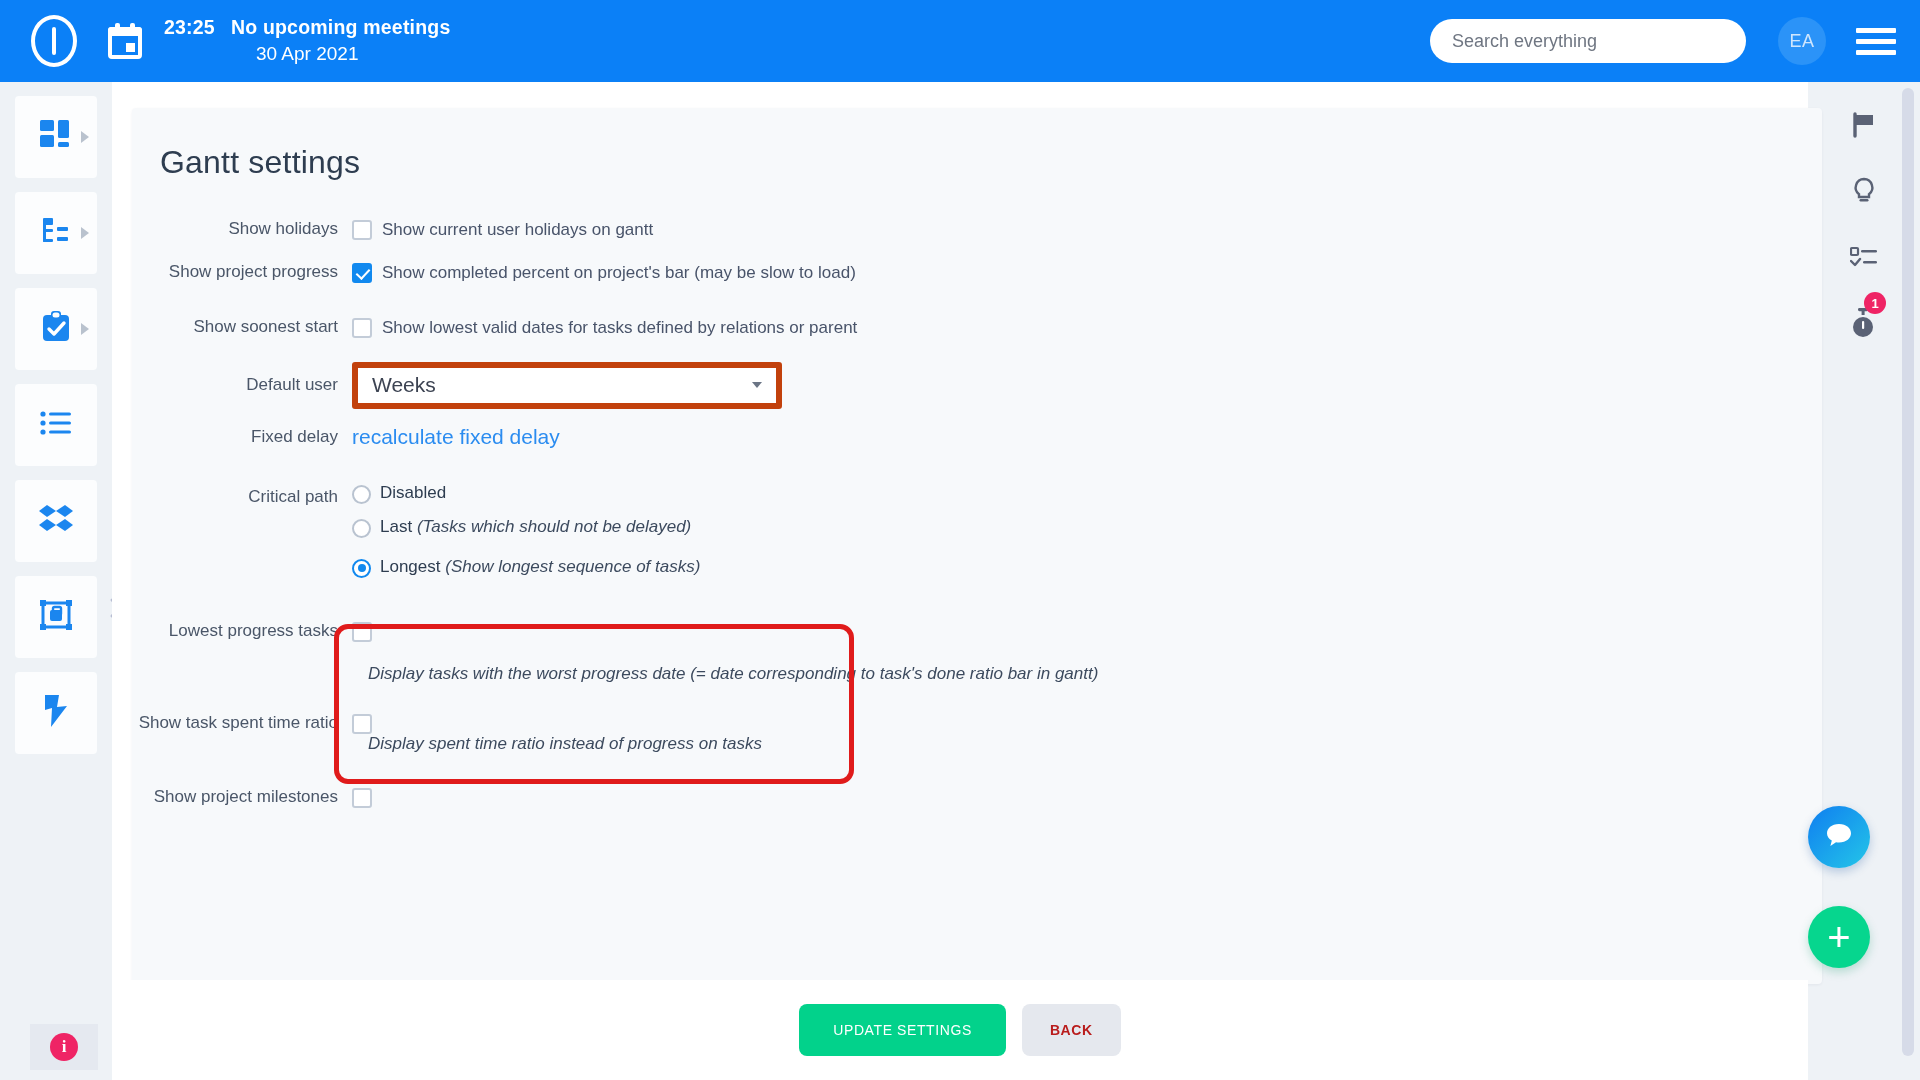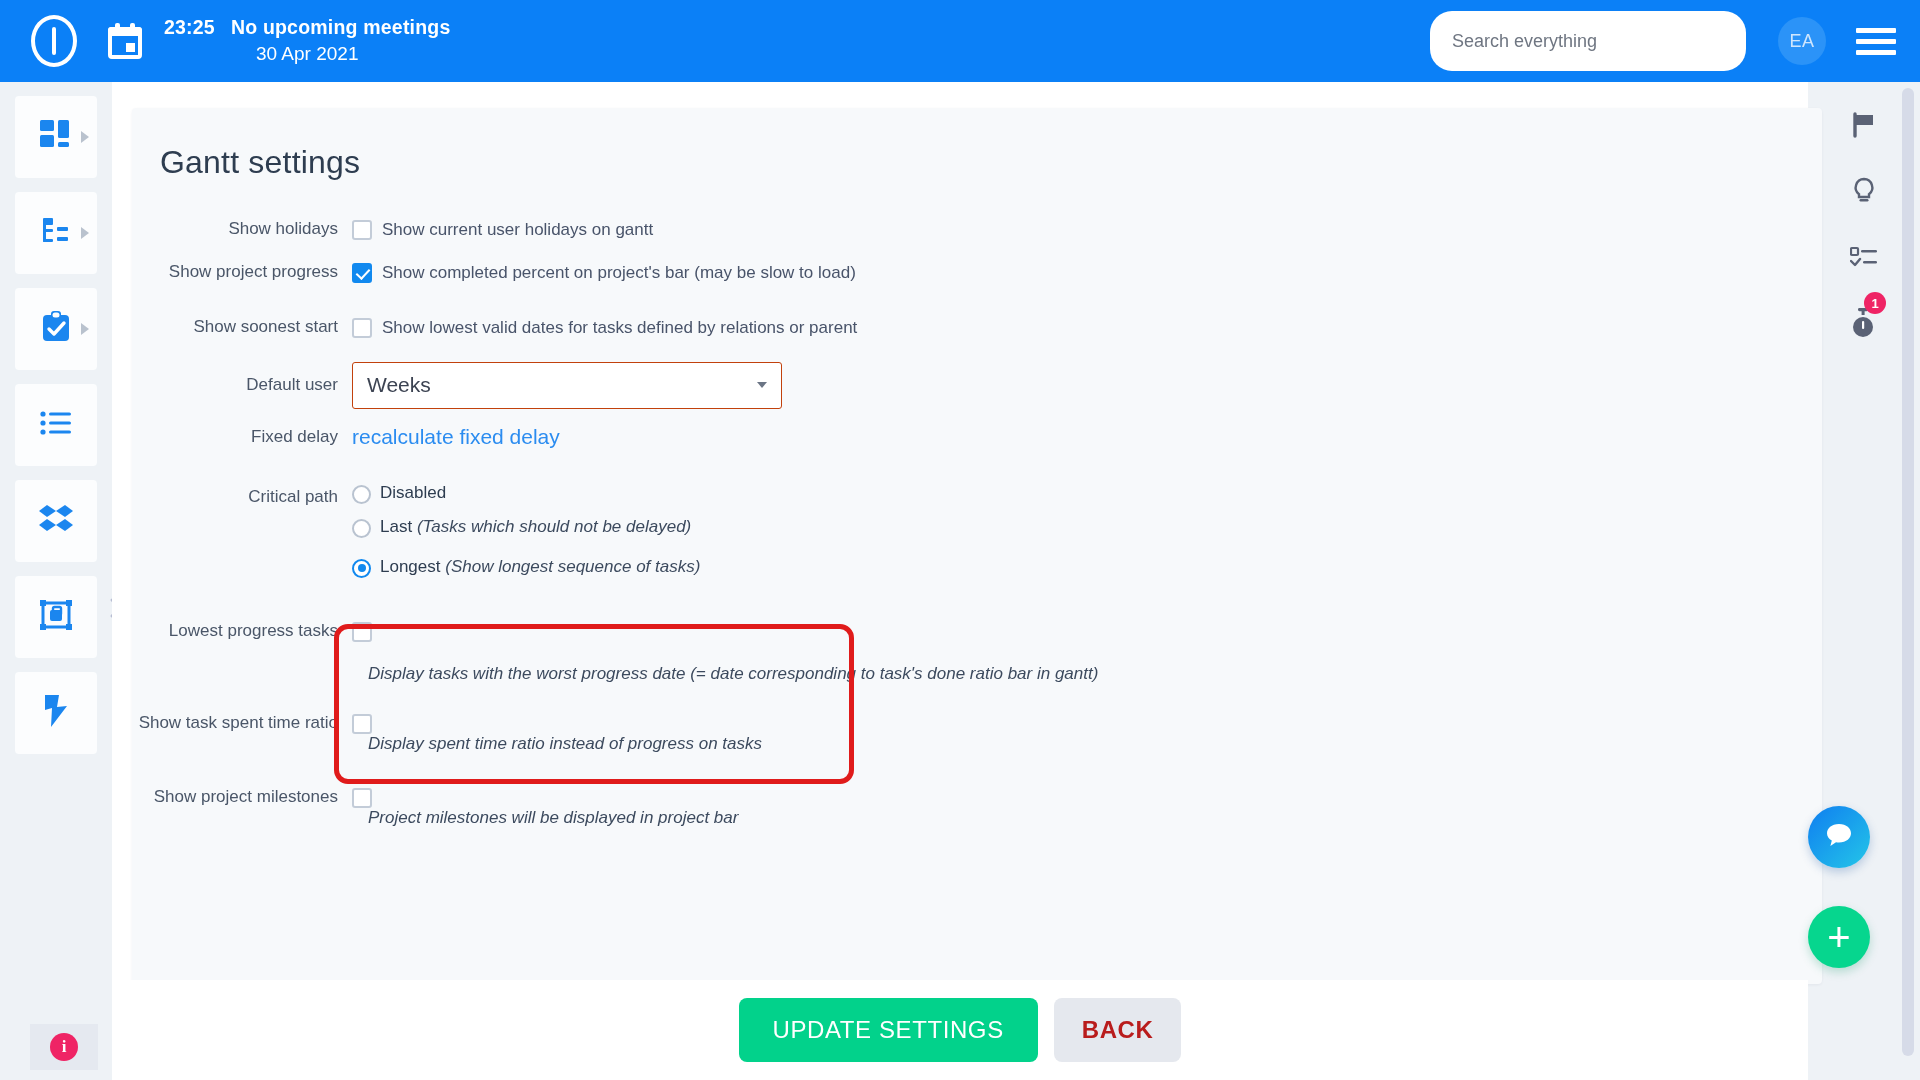--- a/index.html
+++ b/index.html
@@ -37,21 +37,21 @@
   .cal-icon .peg { position: absolute; top: 0; width: 5px; height: 9px; background: #fff; border-radius: 2px; }
   .cal-icon .peg.l { left: 7px; }
   .cal-icon .peg.r { left: 22px; }
   .cal-icon .dot { position: absolute; left: 18px; top: 20px; width: 9px; height: 9px; background: #fff; }
   .meeting-text { color: #ffffff; line-height: 1.38; text-align: center; }
   .meeting-line1 { font-size: 19.5px; font-weight: bold; letter-spacing: .2px; }
   .meeting-line1 .tm { margin-right: 16px; }
   .meeting-line2 { font-size: 19px; font-weight: normal; }
   .topbar-right { margin-left: auto; display: flex; align-items: center; padding-right: 24px; }
   .search-box {
-    width: 316px; height: 60px; border-radius: 22px; background: #fff;
+    width: 316px; height: 44px; border-radius: 22px; background: #fff;
     border: none; outline: none; padding: 0 22px;
     font-family: "Liberation Sans", sans-serif; font-size: 18px; color: #5b6270;
   }
   .search-box::placeholder { color: #6f7682; }
   .avatar {
     width: 48px; height: 48px; border-radius: 50%; background: #2b93f8;
     color: #cfe6fd; font-size: 18px; display: flex; align-items: center; justify-content: center;
     margin-left: 32px; letter-spacing: .5px;
   }
   .hamburger { width: 40px; margin-left: 30px; display: flex; flex-direction: column; gap: 6px; cursor: pointer; }
@@ -147,21 +147,21 @@
   }
   .rd.sel { border-color: #1189ef; }
   .rd.sel::after {
     content: ""; position: absolute; left: 3.5px; top: 3.5px; width: 8px; height: 8px;
     border-radius: 50%; background: #1189ef;
   }
   .radio-label { font-size: 17px; color: #2e3d50; margin-left: 9px; }
   .radio-label .ital { font-style: italic; color: #3c4a5e; }
 
   .select {
-    width: 430px; height: 47px; background: #fff; border: 1px solid #c2410c;
+    width: 430px; height: 47px; background: #fff; border: 6px solid #c2410c;
     border-radius: 3px; display: flex; align-items: center; padding: 0 14px;
     font-size: 21px; color: #3c4352; position: relative; cursor: pointer;
   }
   .select .caret {
     position: absolute; right: 14px; top: 50%; transform: translateY(-50%);
     width: 0; height: 0; border-top: 6px solid #6b7585;
     border-left: 5px solid transparent; border-right: 5px solid transparent;
   }
   .link { font-size: 21px; color: #2b8cf0; cursor: pointer; }
 
@@ -171,22 +171,22 @@
   }
 
   .desc { font-size: 17px; color: #3c4a5e; font-style: italic; }
 
   
   .footer {
     position: absolute; left: 0; bottom: 0; width: 100%; height: 100px;
     background: #ffffff; display: flex; align-items: center; justify-content: center; gap: 16px;
   }
   .btn {
-    height: 64px; border: none; border-radius: 8px; cursor: pointer;
-    font-family: "Liberation Sans", sans-serif; font-size: 24px; letter-spacing: .6px;
+    height: 52px; border: none; border-radius: 8px; cursor: pointer;
+    font-family: "Liberation Sans", sans-serif; font-size: 14px; letter-spacing: .6px;
   }
   .btn-primary { background: #02d28b; color: #fff; padding: 0 34px; }
   .btn-secondary { background: #e5e8ee; color: #b91c1c; padding: 0 28px; font-weight: bold; }
 
   
   .fab-chat {
     position: absolute; right: 50px; bottom: 212px; width: 62px; height: 62px;
     border-radius: 50%; background: linear-gradient(135deg,#0f7ef0 0%,#24c6e8 100%);
     display: flex; align-items: center; justify-content: center; cursor: pointer;
     box-shadow: 0 4px 10px rgba(20,80,160,.25);
@@ -464,21 +464,20 @@
           </div>
         </div>
         <div style="margin-left:236px; margin-top:0px; margin-bottom:32px" class="desc">Display spent time ratio instead of progress on tasks</div>
 
         <div class="frow">
           <div class="flabel">Show project milestones</div>
           <div class="fctrl">
             <div class="cb"></div>
           </div>
         </div>
-        <div style="margin-left:236px; margin-top:0px" class="desc">Project milestones will be displayed in project bar</div>
 
       </div>
 
       <div class="hl-box"></div>
     </div>
 
     <div class="footer">
       <button class="btn btn-primary">UPDATE SETTINGS</button>
       <button class="btn btn-secondary">BACK</button>
     </div>

